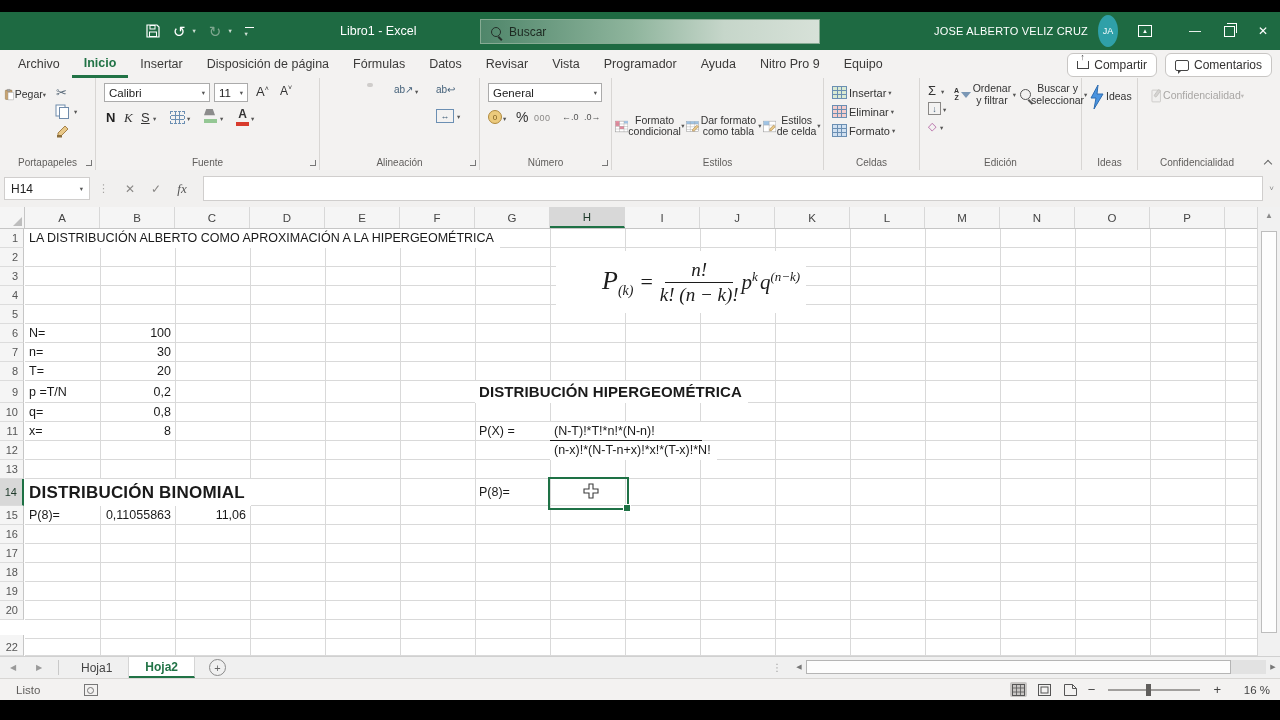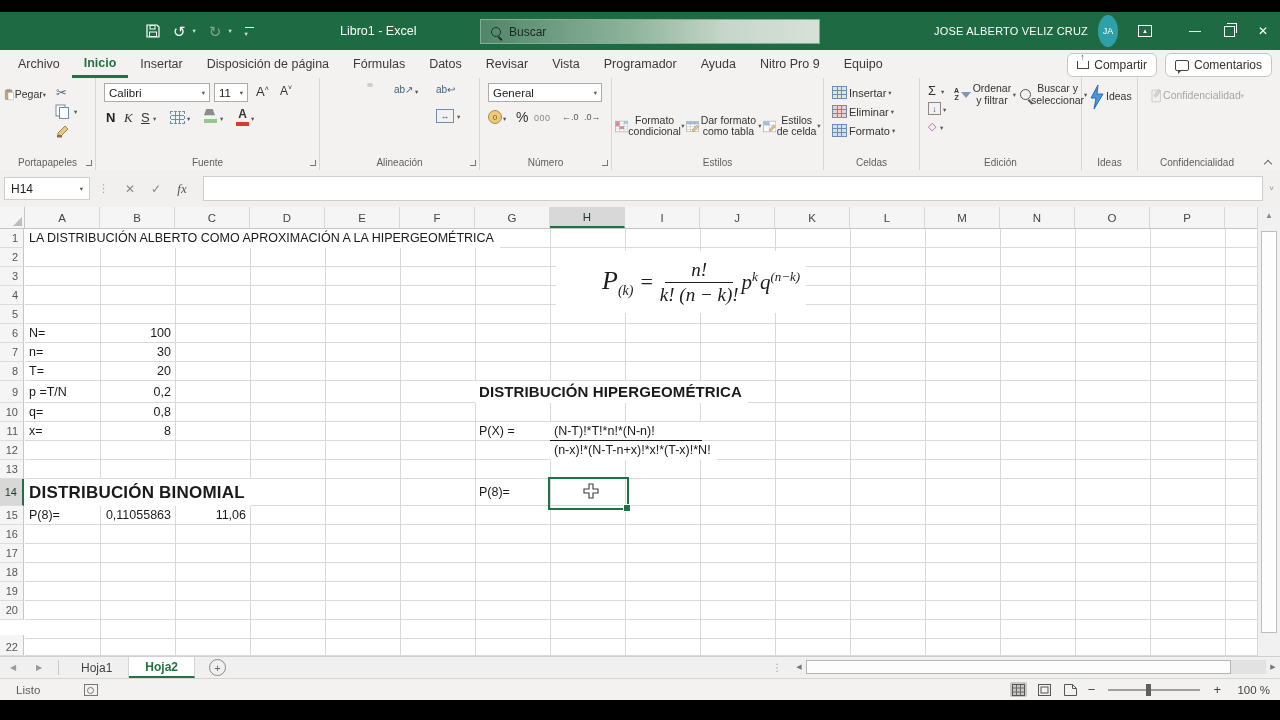--- a/index.html
+++ b/index.html
@@ -592,17 +592,17 @@
           <svg width="13" height="12" viewBox="0 0 13 12">
             <path d="M.5 11.5v-11h8l4 4v7z" fill="none" stroke="#555"></path>
             <path d="M8.5 .5v4h4" fill="none" stroke="#555"></path>
           </svg>
         </span>
       <span class="zsign">−</span>
       <span class="zoomtrack">
           <span class="zoomhandle"></span>
         </span>
       <span class="zsign">+</span>
-      <span id="zoomlbl">100 %</span>
+      <span id="zoomlbl">16 %</span>
     </div>
   </div>
 
 </div>
 
 </body></html>

